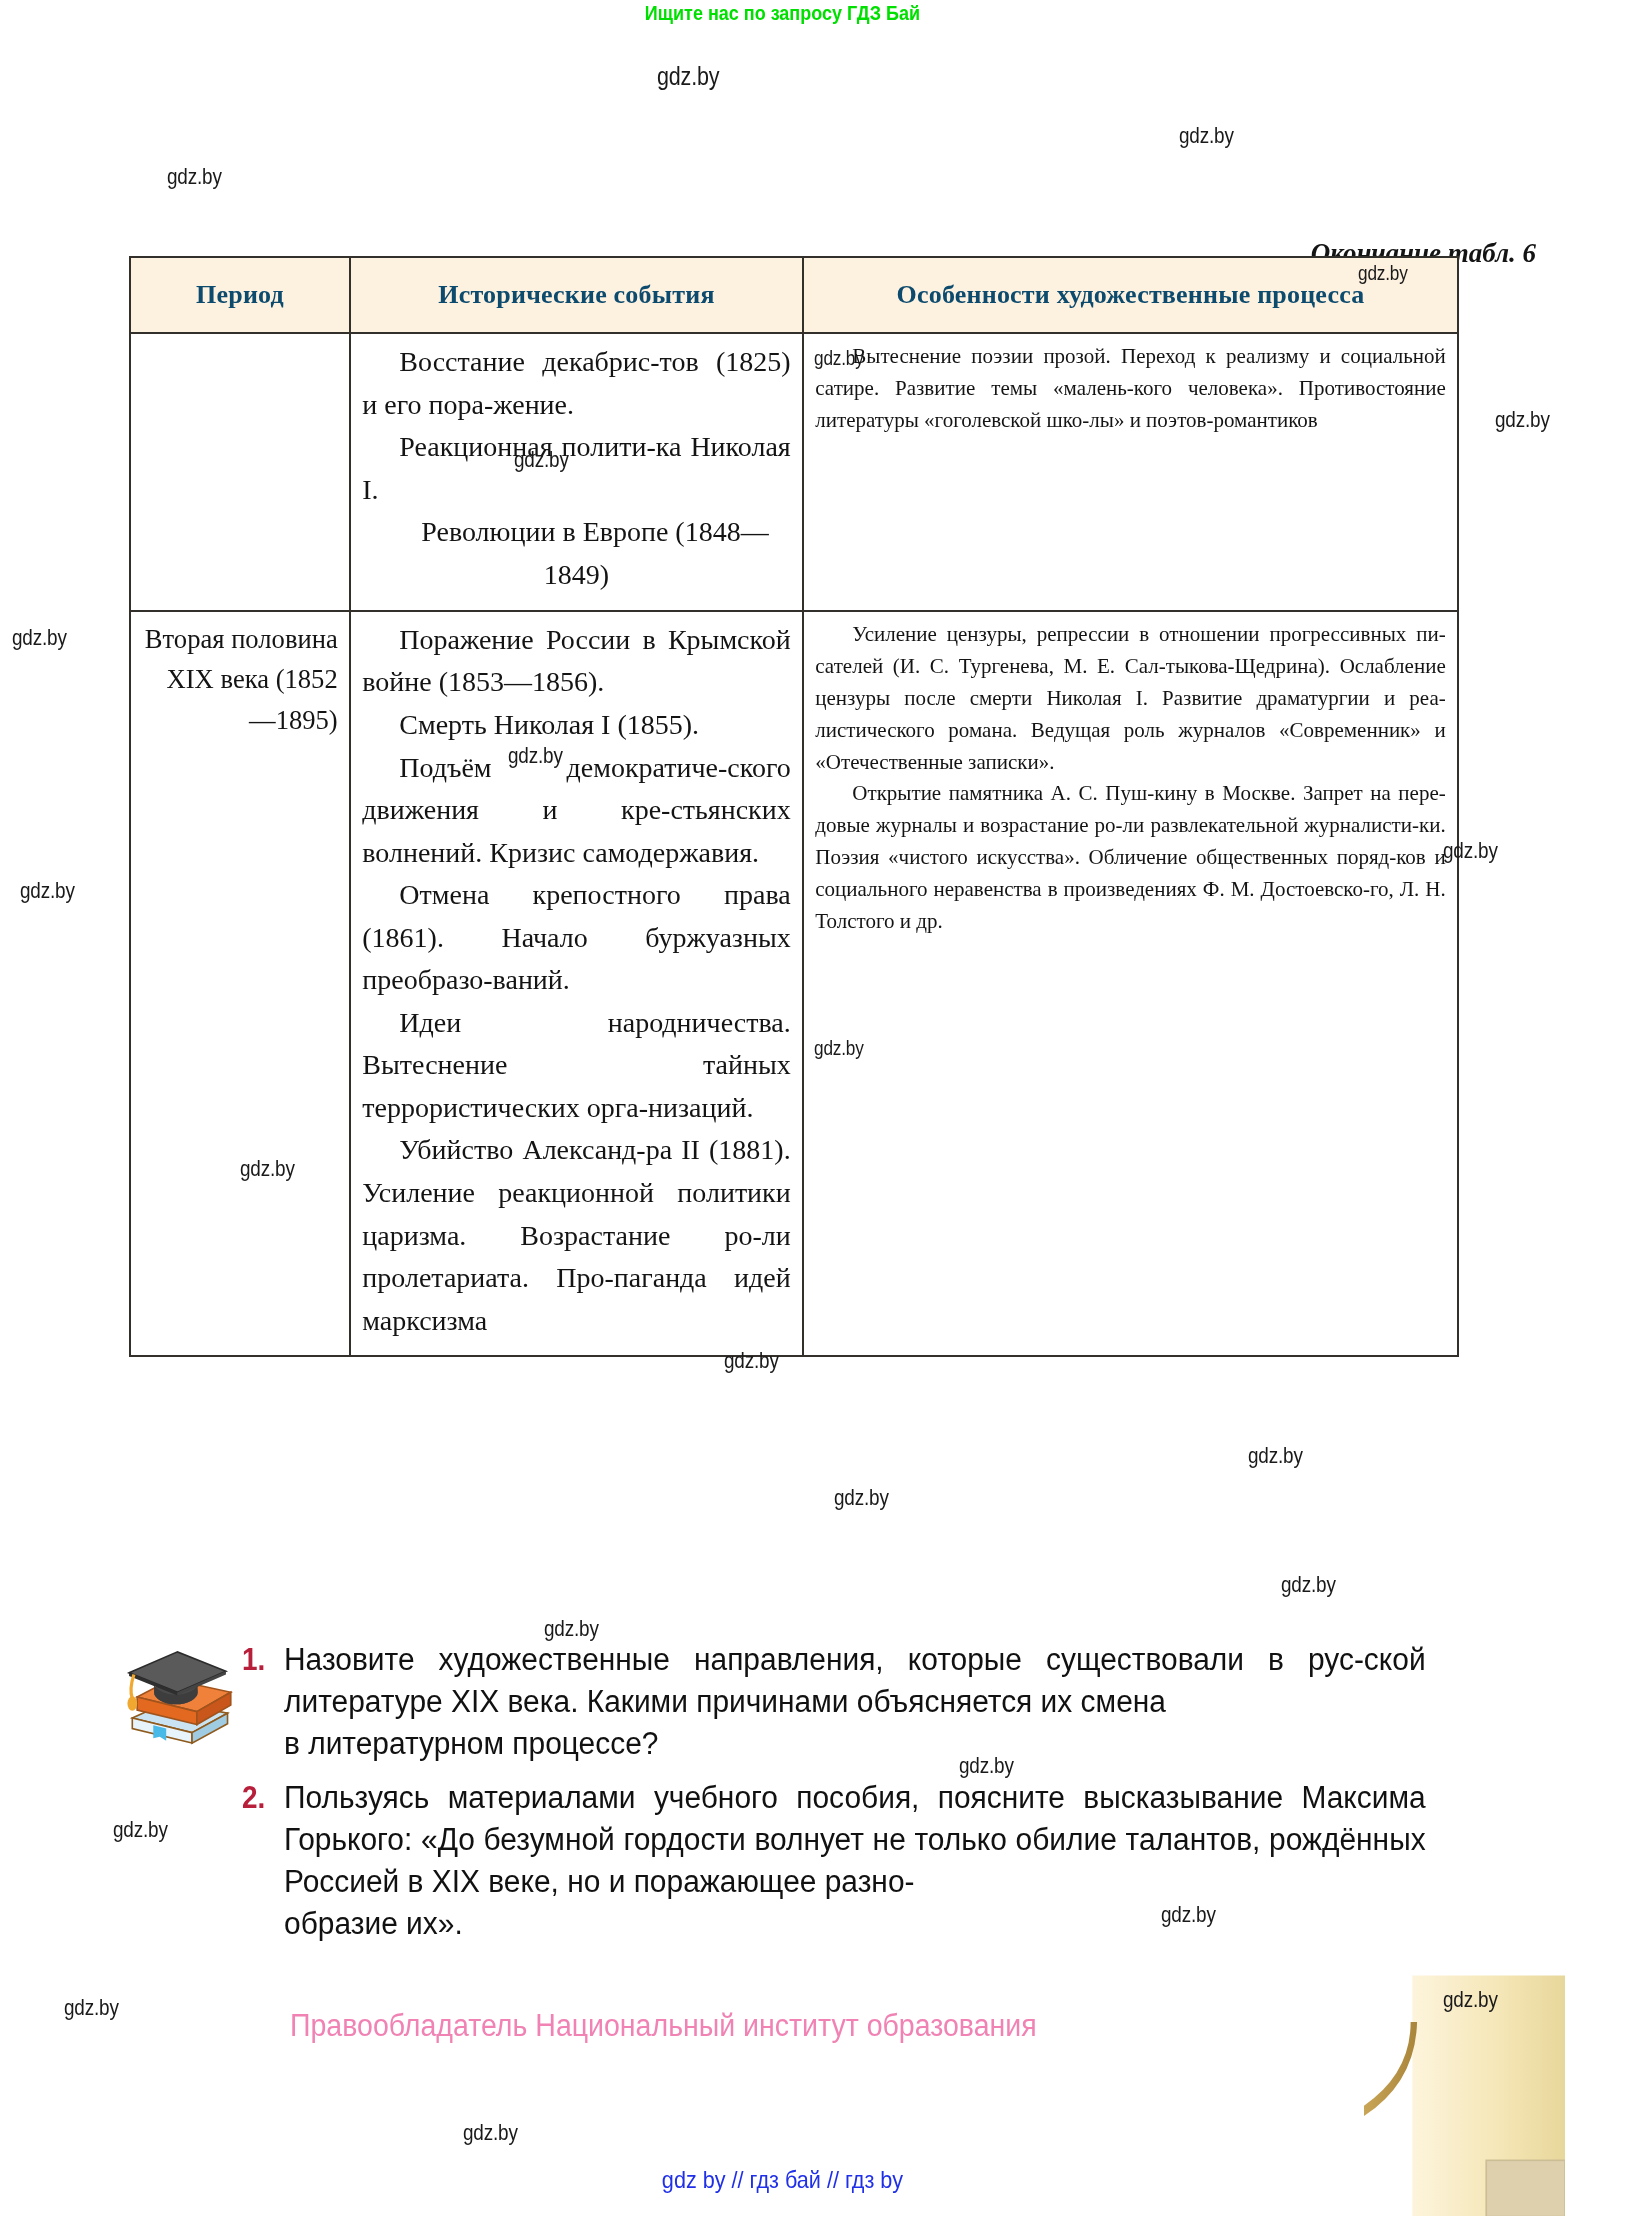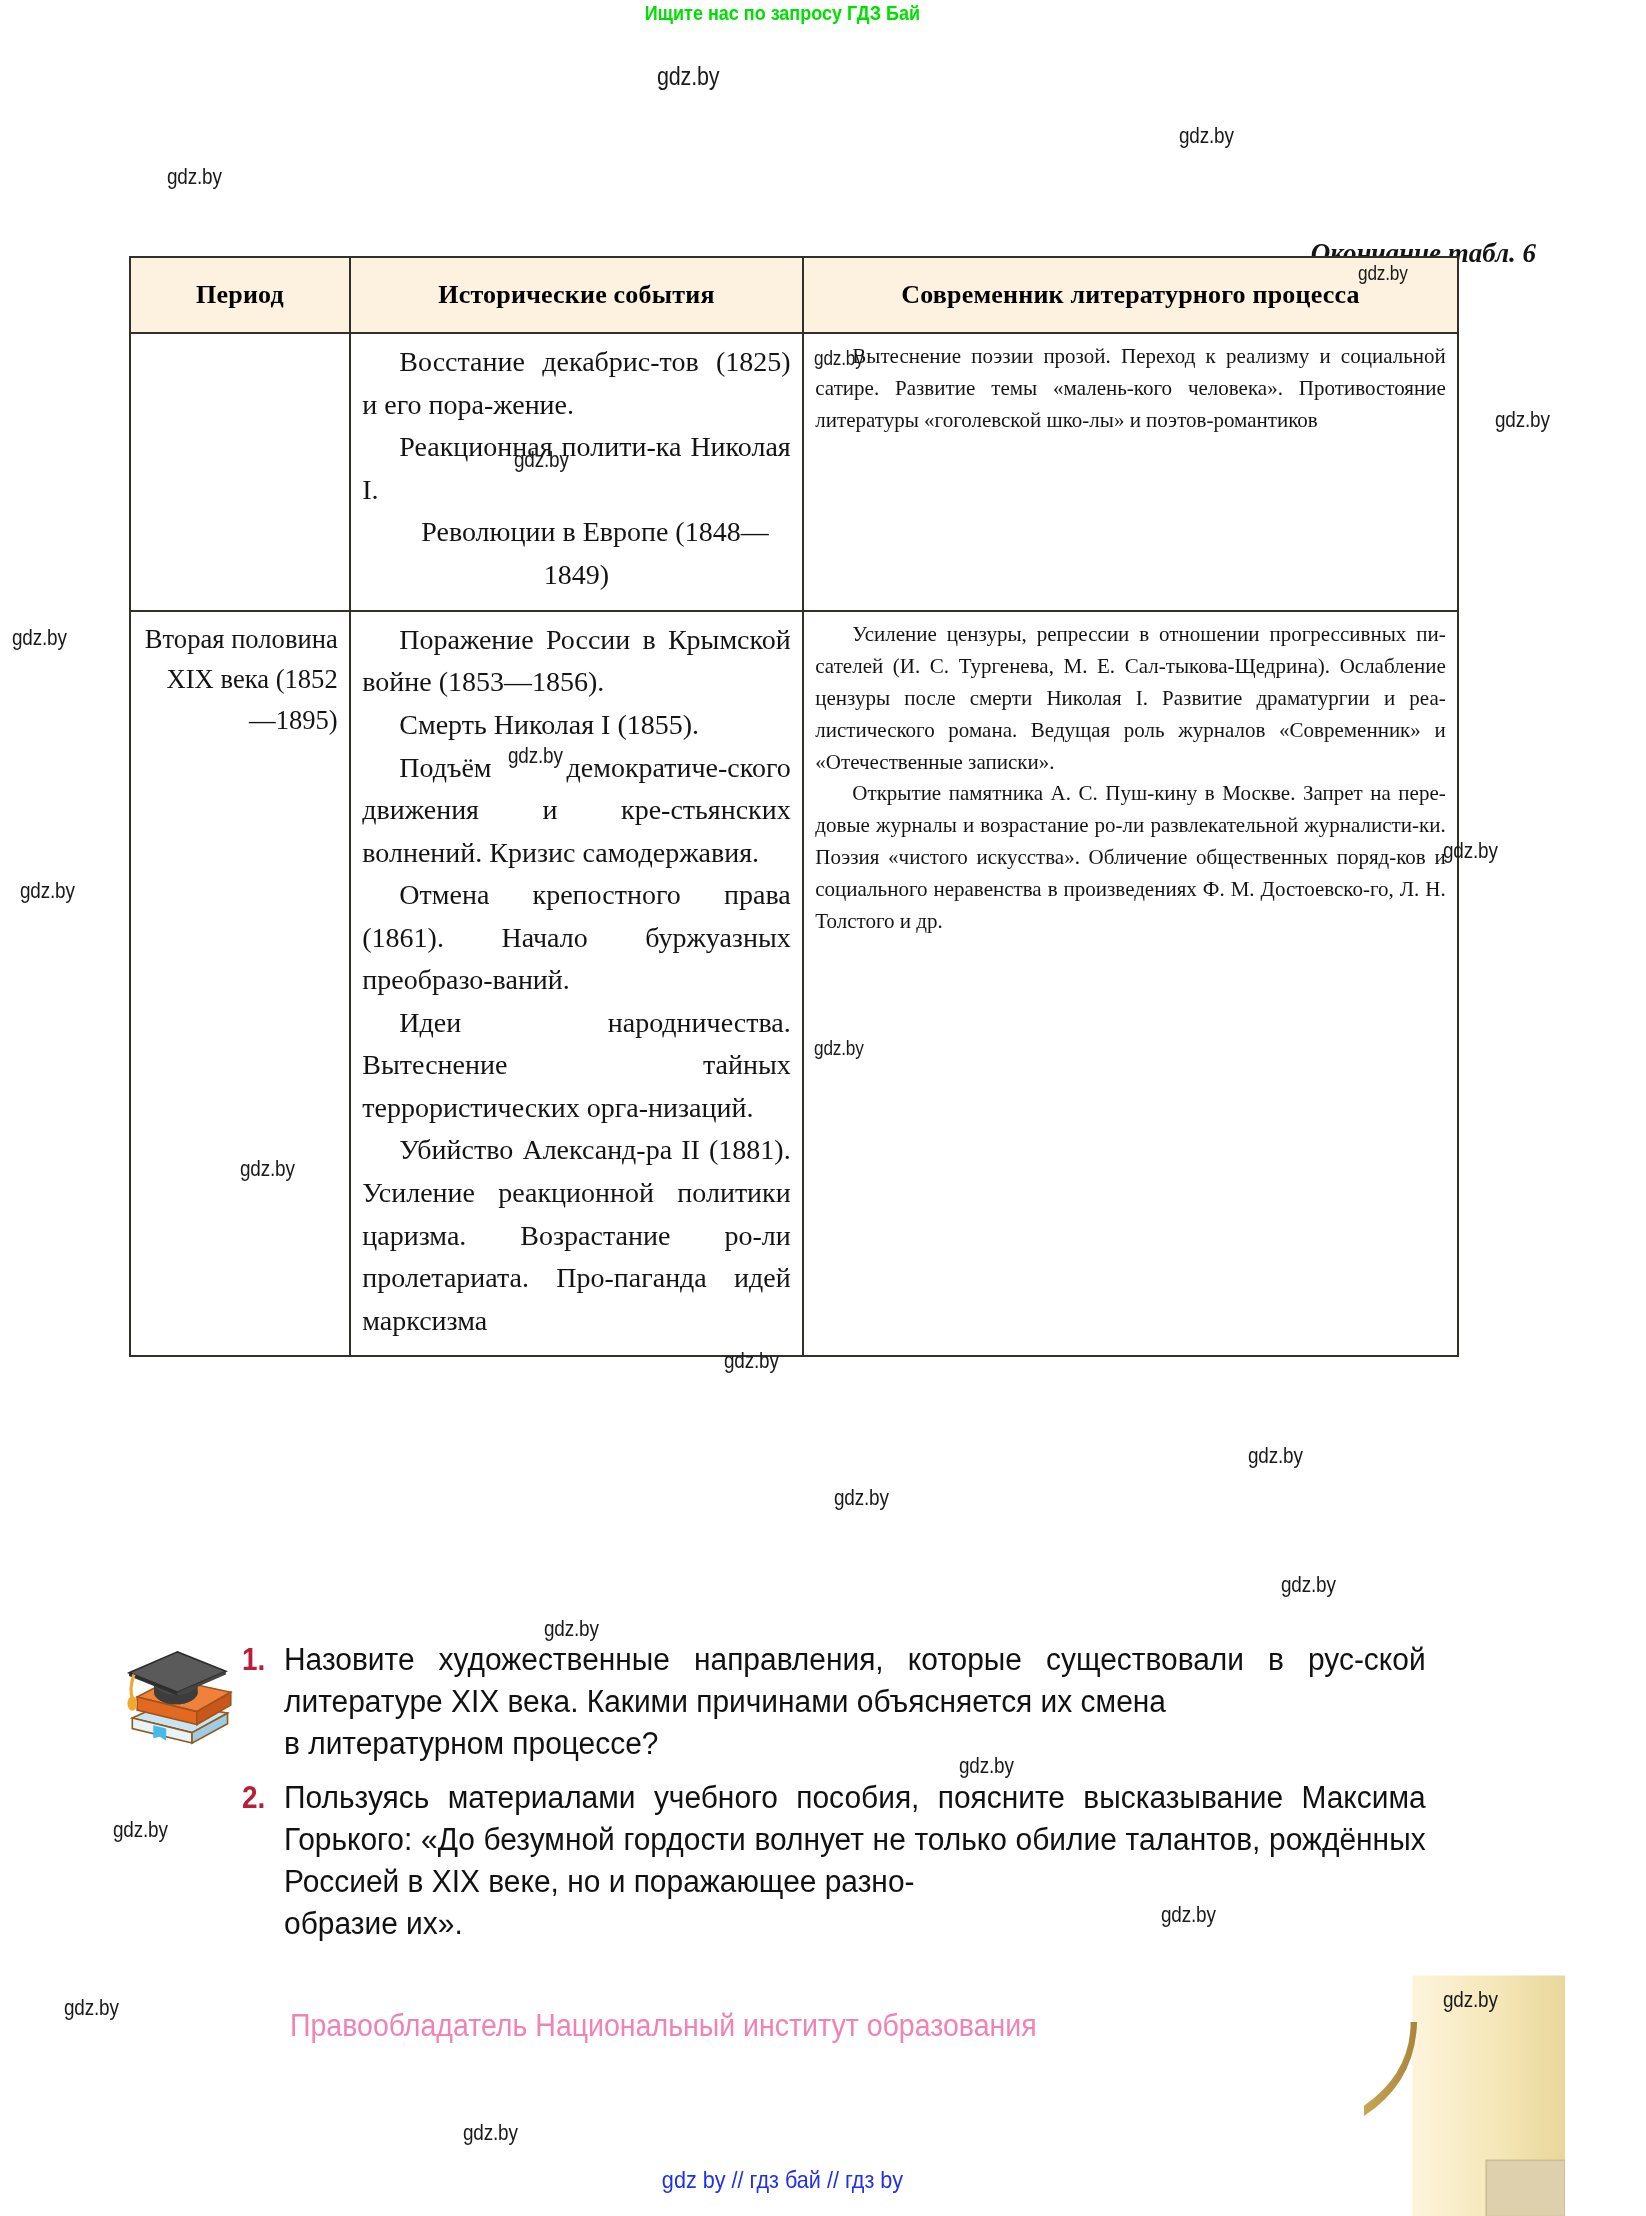--- a/index.html
+++ b/index.html
@@ -73,21 +73,21 @@
     vertical-align: top;
     padding: 0;
   }
   .tbl thead th {
     background: #fdf1df;
     text-align: center;
     vertical-align: middle;
     height: 74px;
     font-weight: bold;
     font-size: 26px;
-    color: #000000;
+    color: #0c4a6e;
     letter-spacing: 0.2px;
   }
   .col1 { width: 218px; }
   .col2 { width: 451px; }
   .col3 { width: 653px; }
 
   .cell {
     padding: 7.3px 11.3px 13px 11.3px;
     font-size: 28px;
     line-height: 1.52;
@@ -227,21 +227,21 @@
       <div class="wm" style="left: 463px; top: 2120px;">gdz.by</div>
     </div>
 
   <div class="tbl-caption">Окончание табл. 6</div>
 
   <table class="tbl">
     <thead>
       <tr>
         <th class="col1">Период</th>
         <th class="col2">Исторические события</th>
-        <th class="col3">Современник литературного процесса</th>
+        <th class="col3">Особенности художественные процесса</th>
       </tr>
     </thead>
     <tbody>
 
       <tr>
         <td class="col1">
           <div class="cell c1"></div>
         </td>
         <td class="col2">
           <div class="cell">

